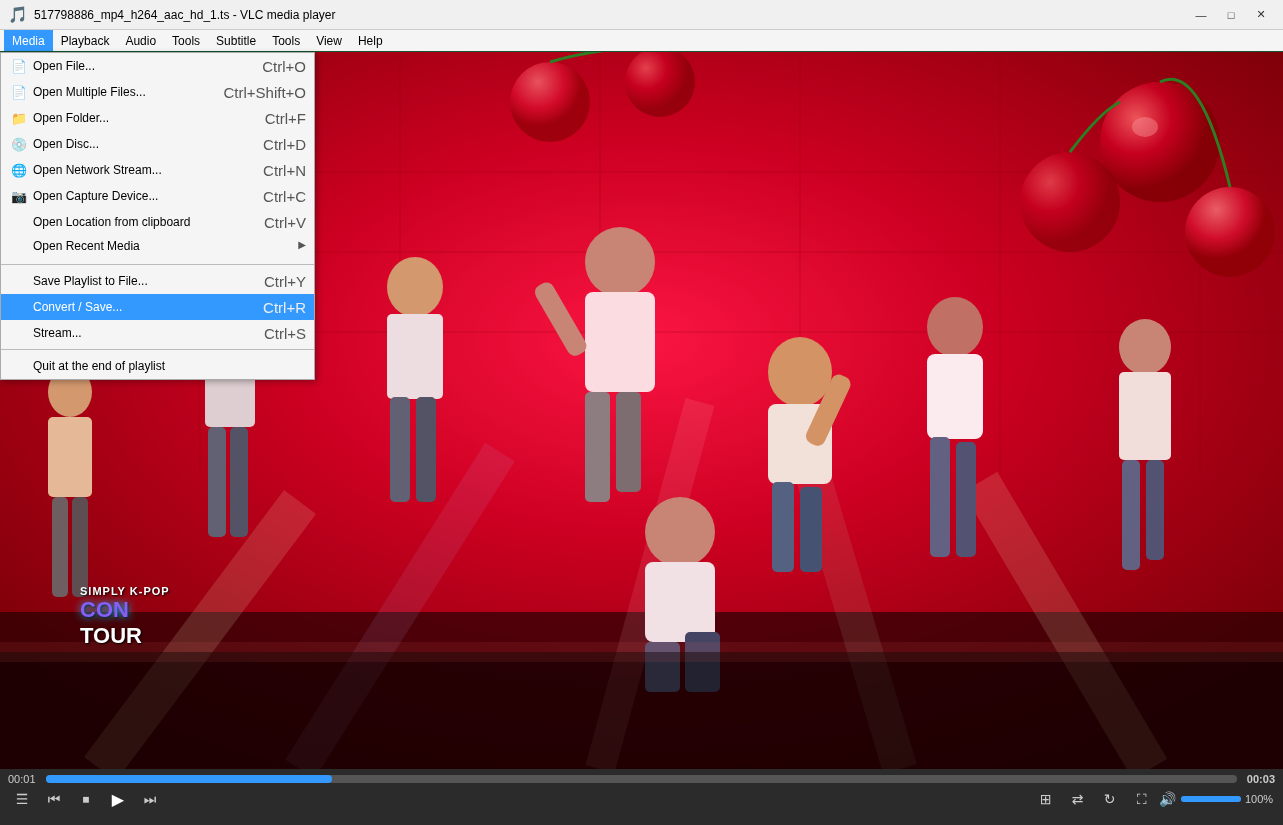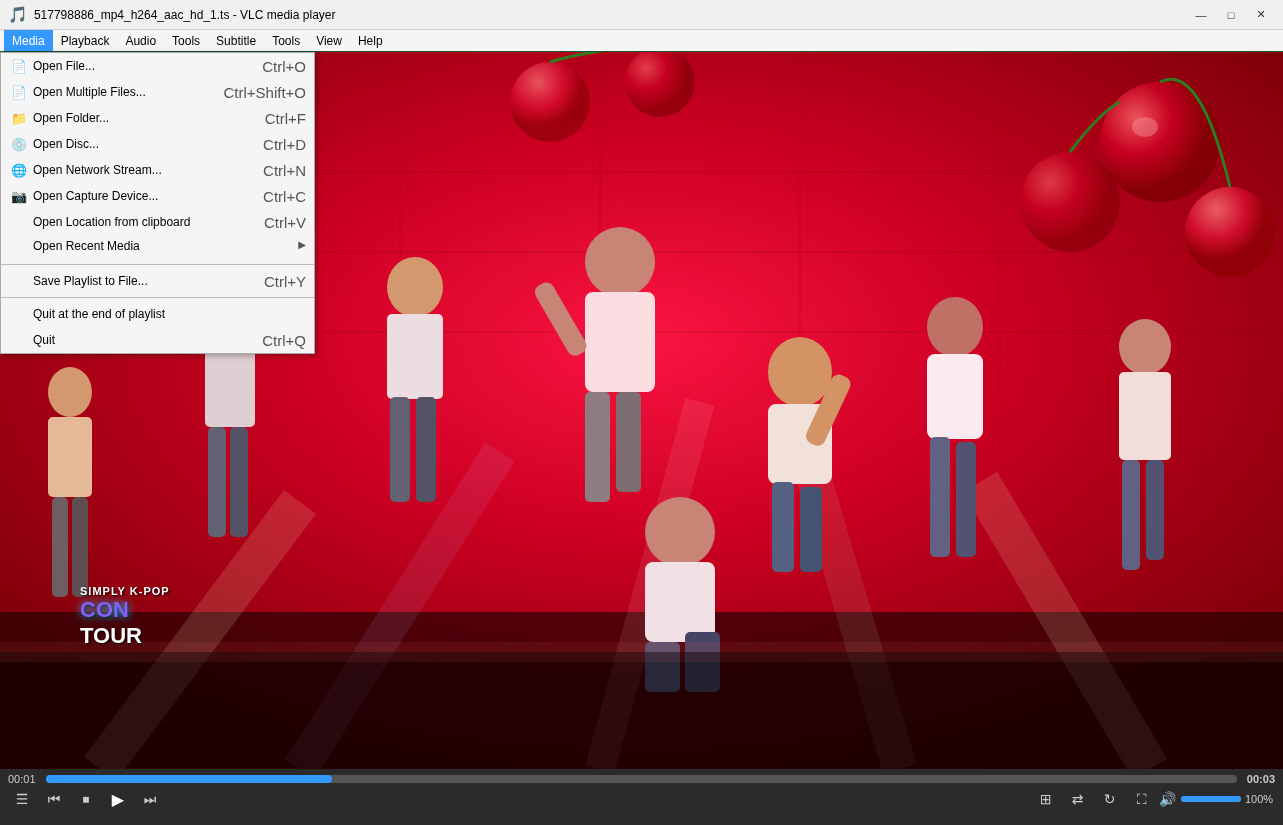--- a/index.html
+++ b/index.html
@@ -332,35 +332,40 @@
     </div>
 
     <div class="dropdown-separator"></div>
 
     <div class="dropdown-item">
       <span class="dropdown-item-icon"> </span>
       <span class="dropdown-item-label">Save Playlist to File...</span>
       <span class="dropdown-item-shortcut">Ctrl+Y</span>
     </div>
 
-
+    <div class="dropdown-item active-item">
+      <span class="dropdown-item-icon"> </span>
+      <span class="dropdown-item-label">Convert / Save...</span>
+      <span class="dropdown-item-shortcut">Ctrl+R</span>
+    </div>
+
+    <div class="dropdown-item">
+      <span class="dropdown-item-icon"> </span>
+      <span class="dropdown-item-label">Stream...</span>
+      <span class="dropdown-item-shortcut">Ctrl+S</span>
+    </div>
 
     <div class="dropdown-separator"></div>
 
     <div class="dropdown-item">
       <span class="dropdown-item-icon"> </span>
       <span class="dropdown-item-label">Quit at the end of playlist</span>
       <span class="dropdown-item-shortcut"></span>
     </div>
 
-    <div class="dropdown-item">
-      <span class="dropdown-item-icon"> </span>
-      <span class="dropdown-item-label">Quit</span>
-      <span class="dropdown-item-shortcut">Ctrl+Q</span>
-    </div>
 
   </div>
 </div>
 
 <div id="video-area">
 
   <svg id="concert-svg" viewBox="0 0 1283 717" xmlns="http://www.w3.org/2000/svg">
 
     <defs>
       <radialGradient id="bgGrad" cx="50%" cy="40%" r="70%">

